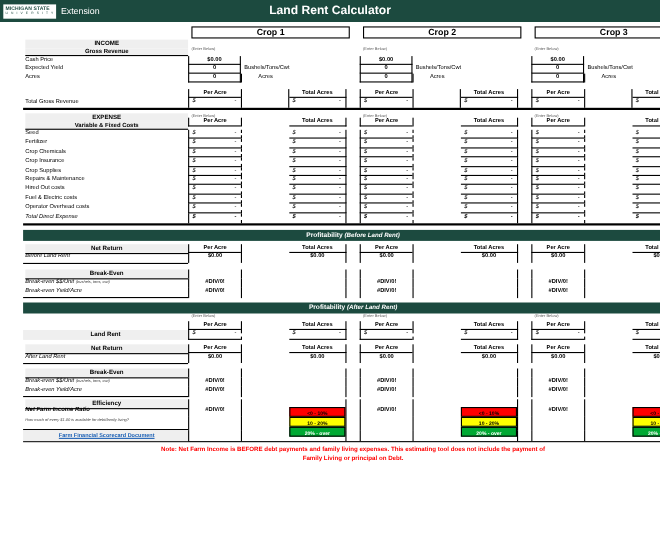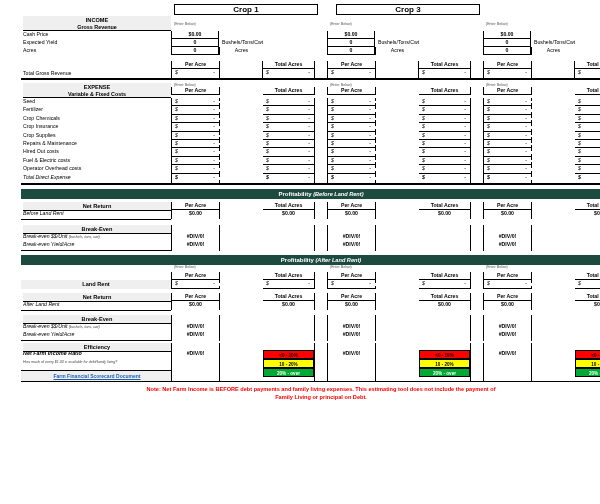--- a/index.html
+++ b/index.html
@@ -98,30 +98,41 @@
   .lg-yel { background:#ffff00; }
   .lg-grn { background:#00a933; color:#fff; }
 
   .note { color:#ff0000; font-weight:bold; font-size:5.6px; text-align:center; line-height:8px; }
 </style>
 </head>
 <body>
 
 <div class="app">
 
+  <div class="hdr">
+    <div class="logo">
+      <div class="l1">MICHIGAN STATE</div>
+      <div class="l2">U N I V E R S I T Y</div>
+    </div>
+    <div class="ext">Extension</div>
+    <div class="hdr-title">Land Rent Calculator</div>
+  </div>
   <div class="hdr-rule"></div>
 
   <div class="grid">
 
     <div class="row" style="height:14px;align-items:center;">
       <div class="lc"></div>
       <div class="cc">
         <div class="croptitle">Crop 1</div>
       </div>
       <div class="gap"></div>
+      <div class="cc">
+        <div class="croptitle">Crop 2</div>
+      </div>
       <div class="gap"></div>
       <div class="cc">
         <div class="croptitle">Crop 3</div>
       </div>
     </div>
 
     <div class="row">
       <div class="lc">
         <div class="band">INCOME</div>
         <div class="bandsub ub">Gross Revenue</div>

